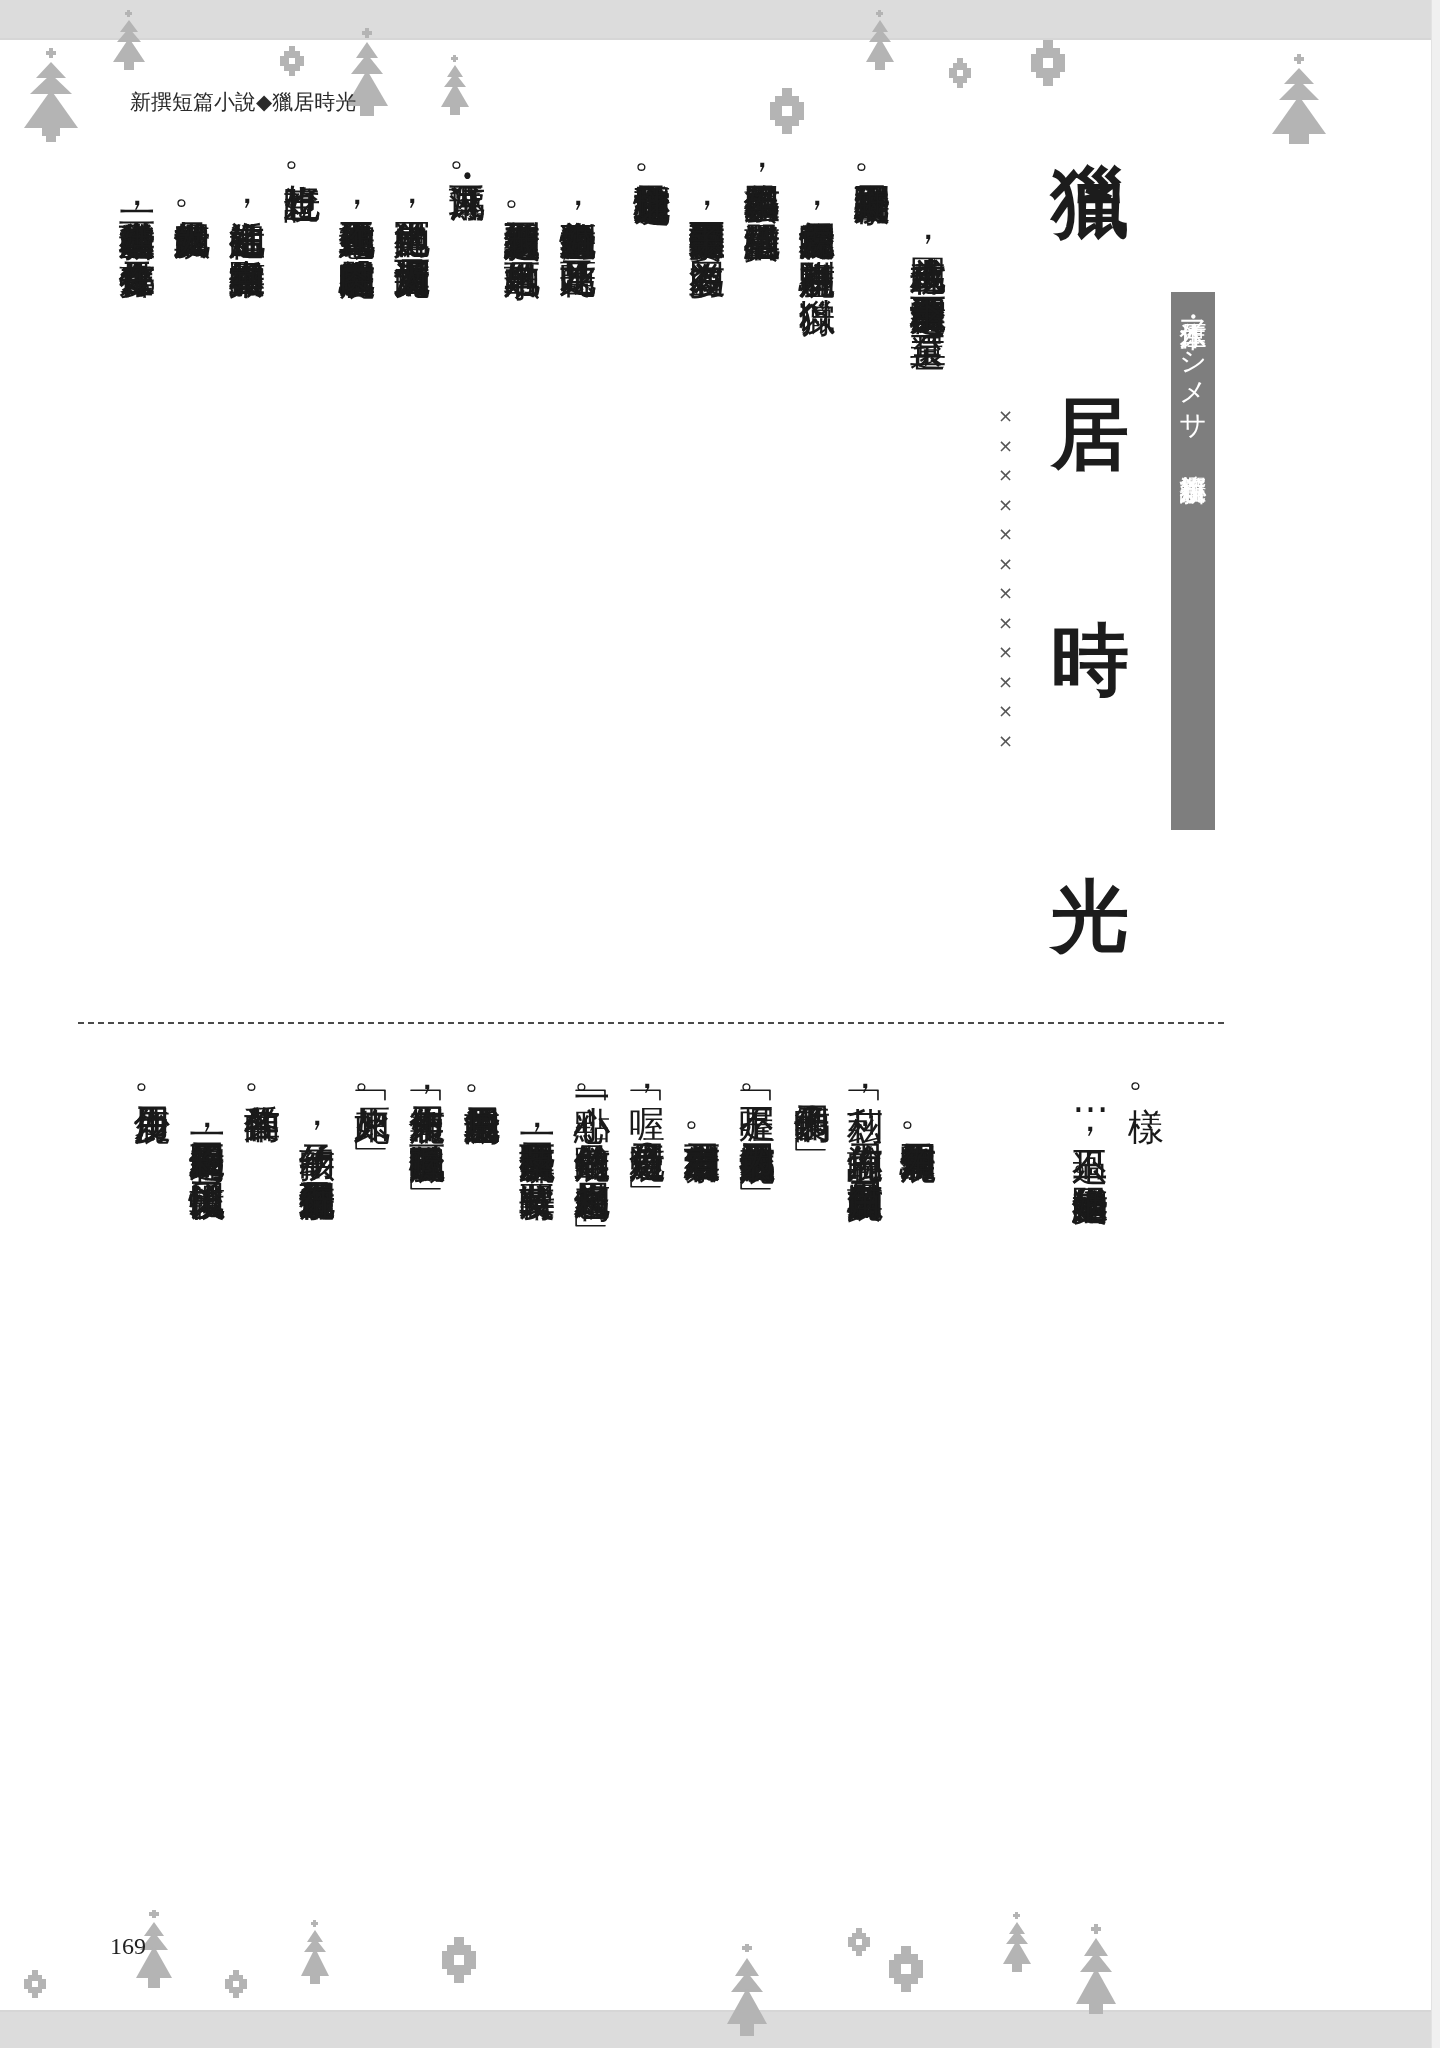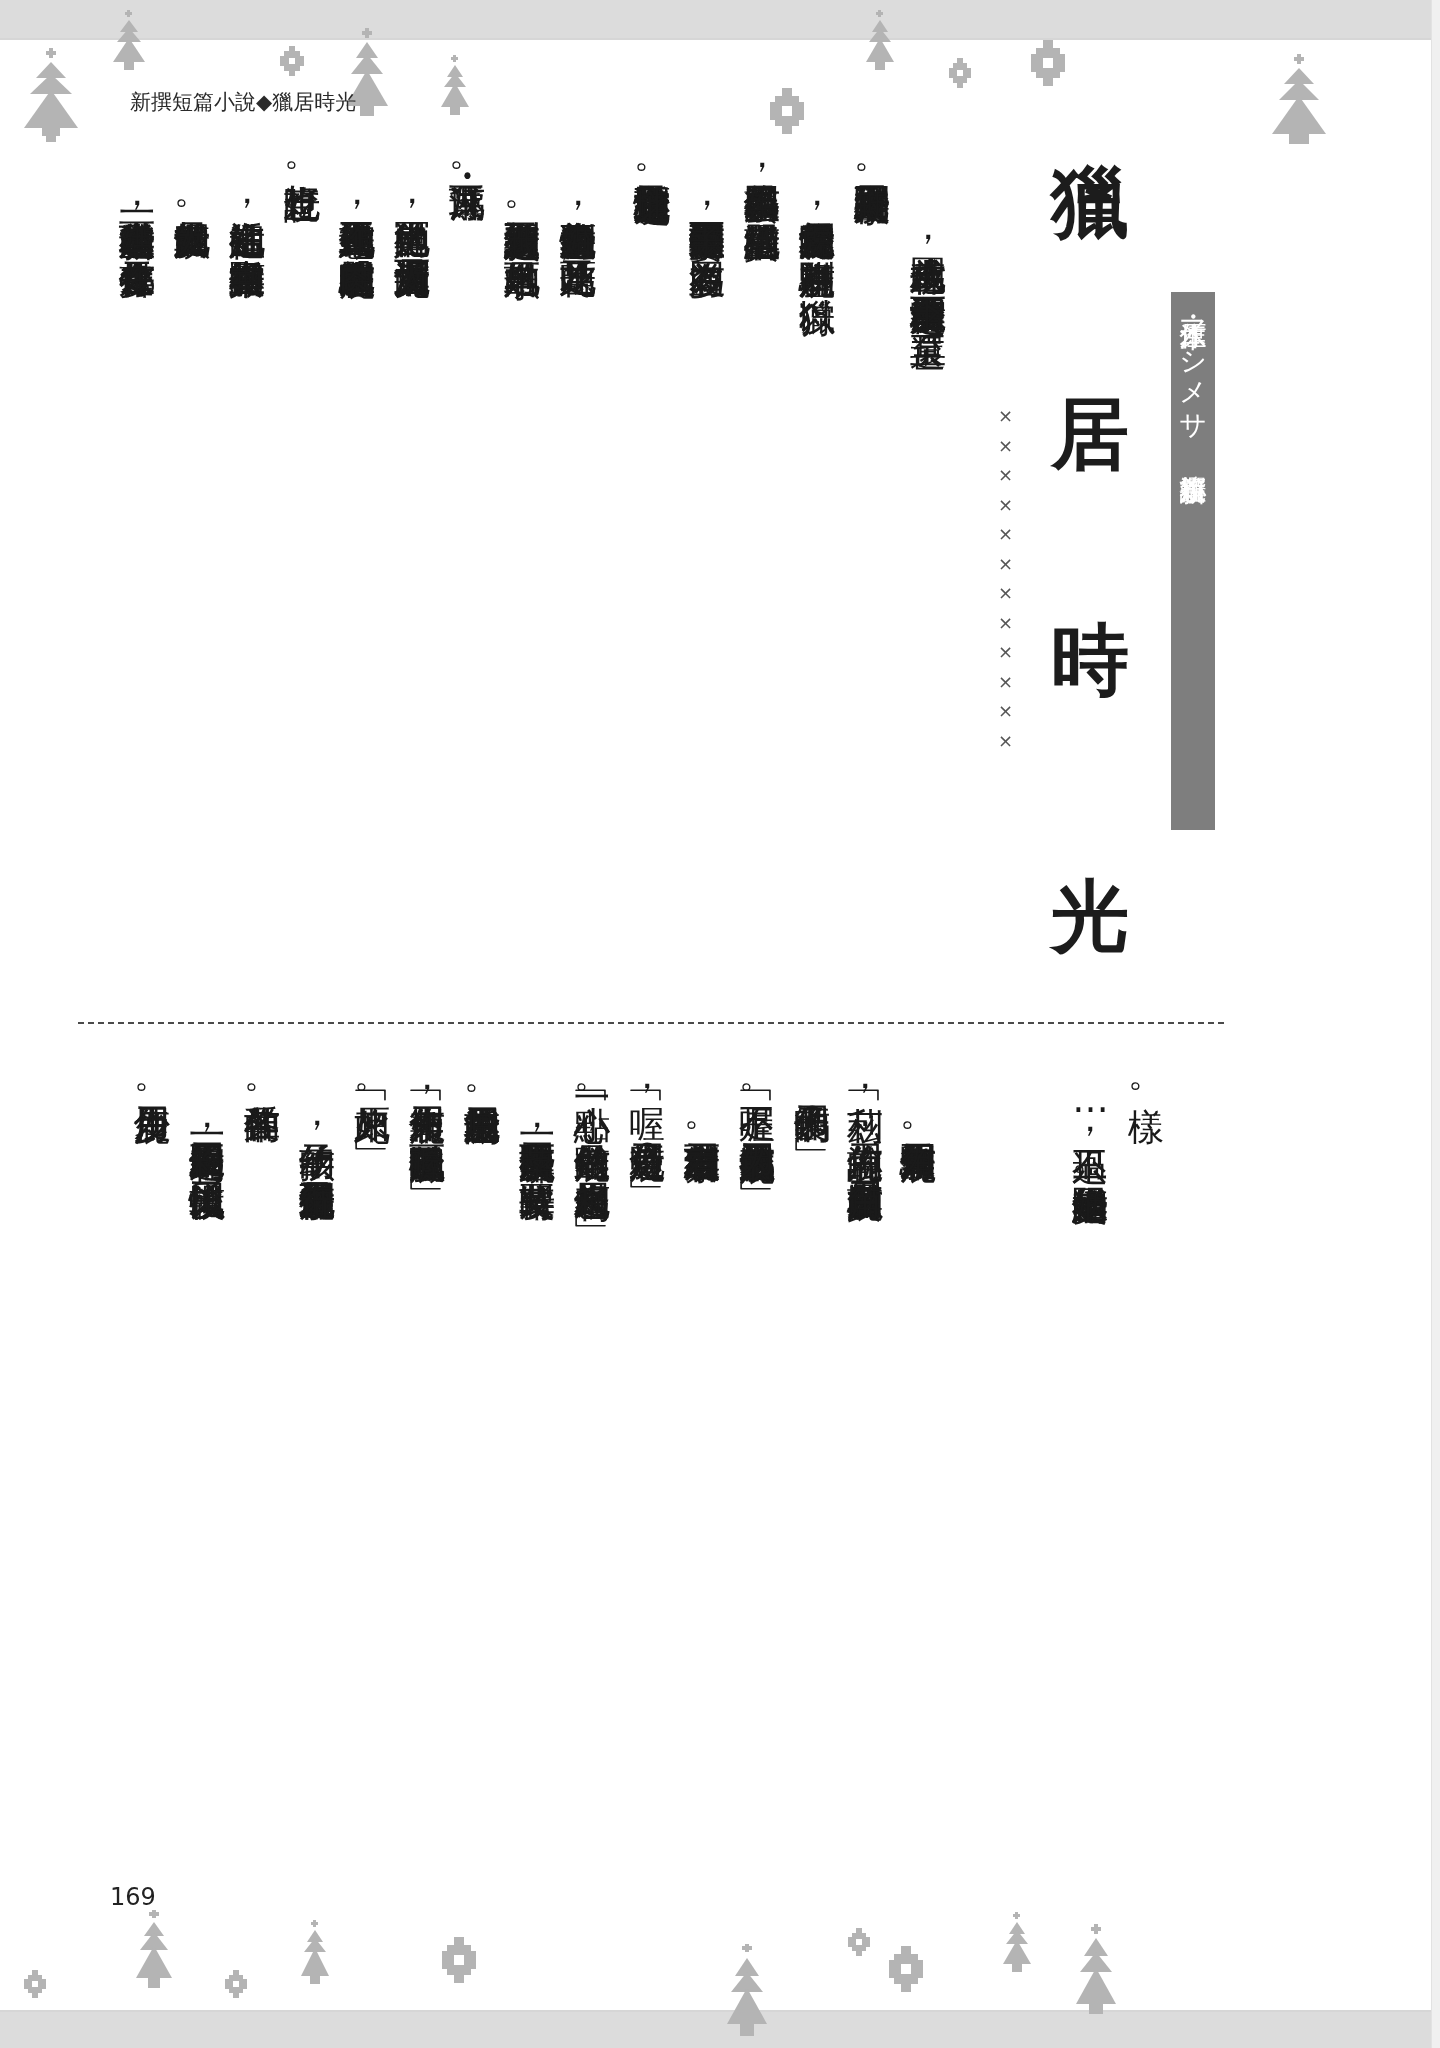--- a/index.html
+++ b/index.html
@@ -54,21 +54,21 @@
     position: absolute;
     writing-mode: vertical-rl; text-orientation: upright;
     font-size: 36.5px; line-height: 40px; letter-spacing: 0.2px;
     white-space: nowrap; color: #1a1a1a;
   }
   .divider {
     position: absolute; left: 78px; top: 1022px; width: 1146px; height: 0;
     border-top: 2px dashed #4a4a4a;
   }
   .page-number {
-    position: absolute; left: 110px; top: 1883px; font-size: 24px; color: #222;
+    position: absolute; left: 110px; top: 1933px; font-size: 24px; color: #222; font-family: Liberation Serif, serif;
   }
 </style>
 </head>
 <body>
 
 <div class="band-top"></div>
 <div class="band-bottom"></div>
 <div class="right-edge"></div>
 
 <svg class="deco" style="left:22px;top:48px" width="58" height="96" viewBox="0 0 58 96">

